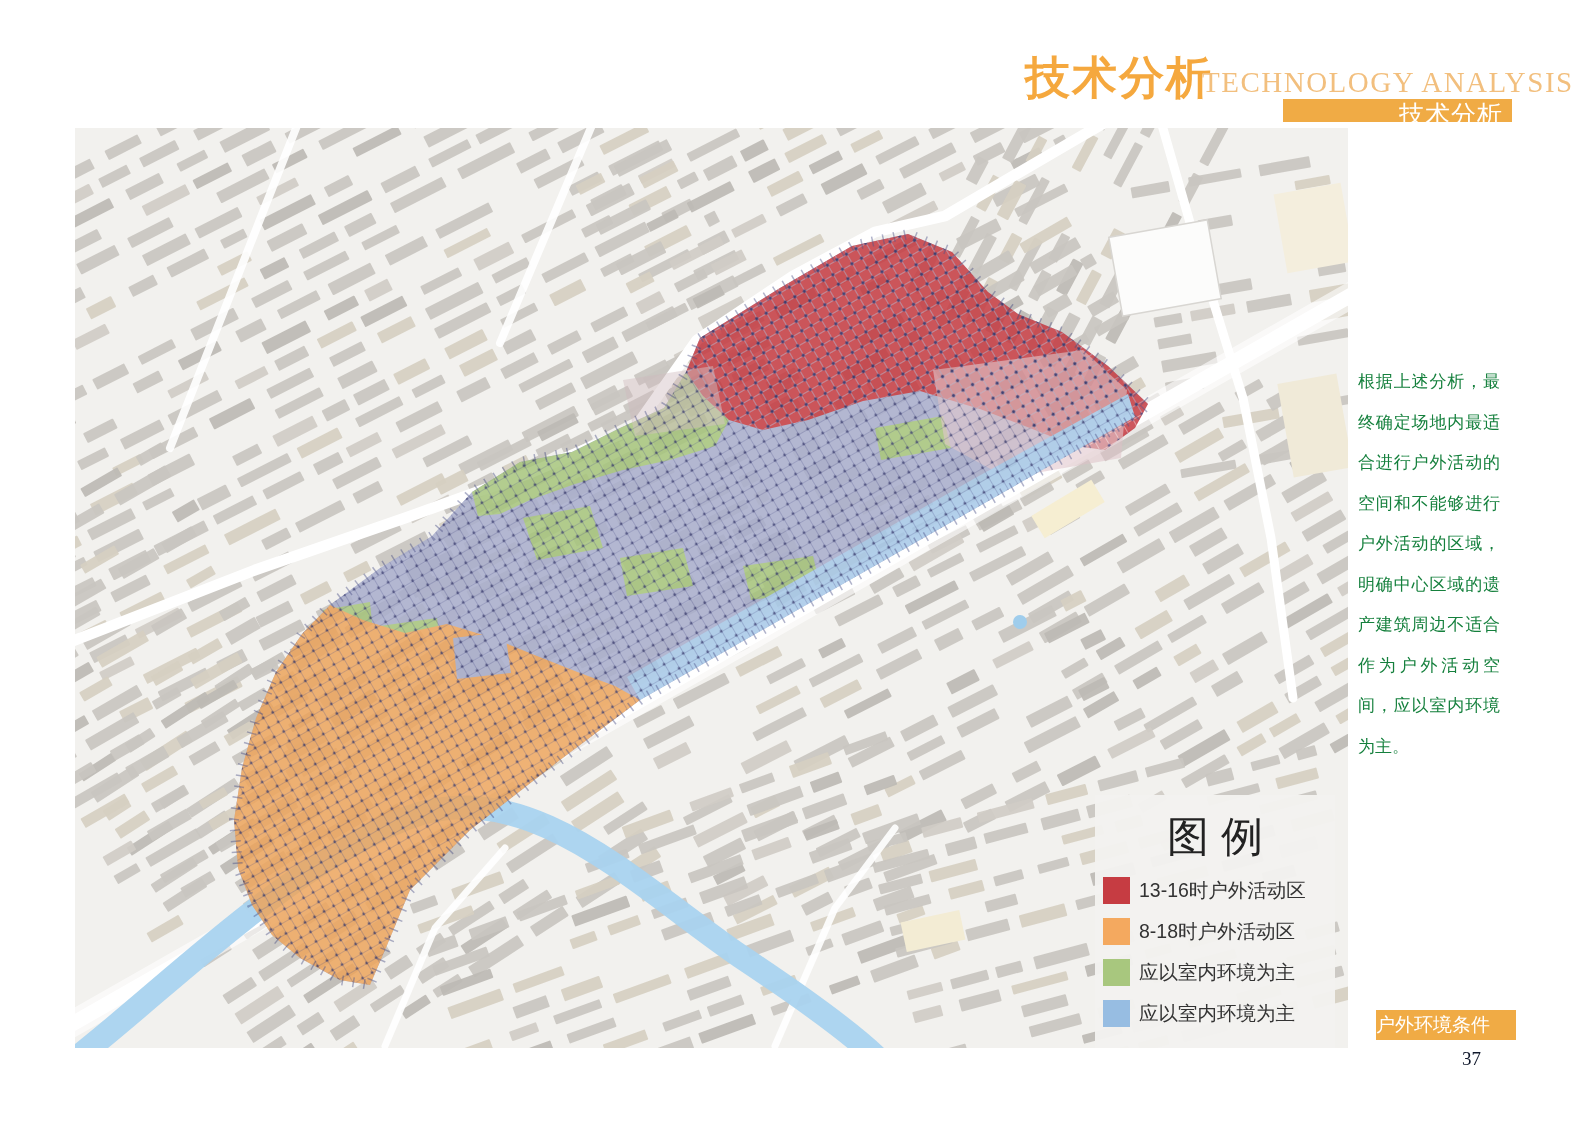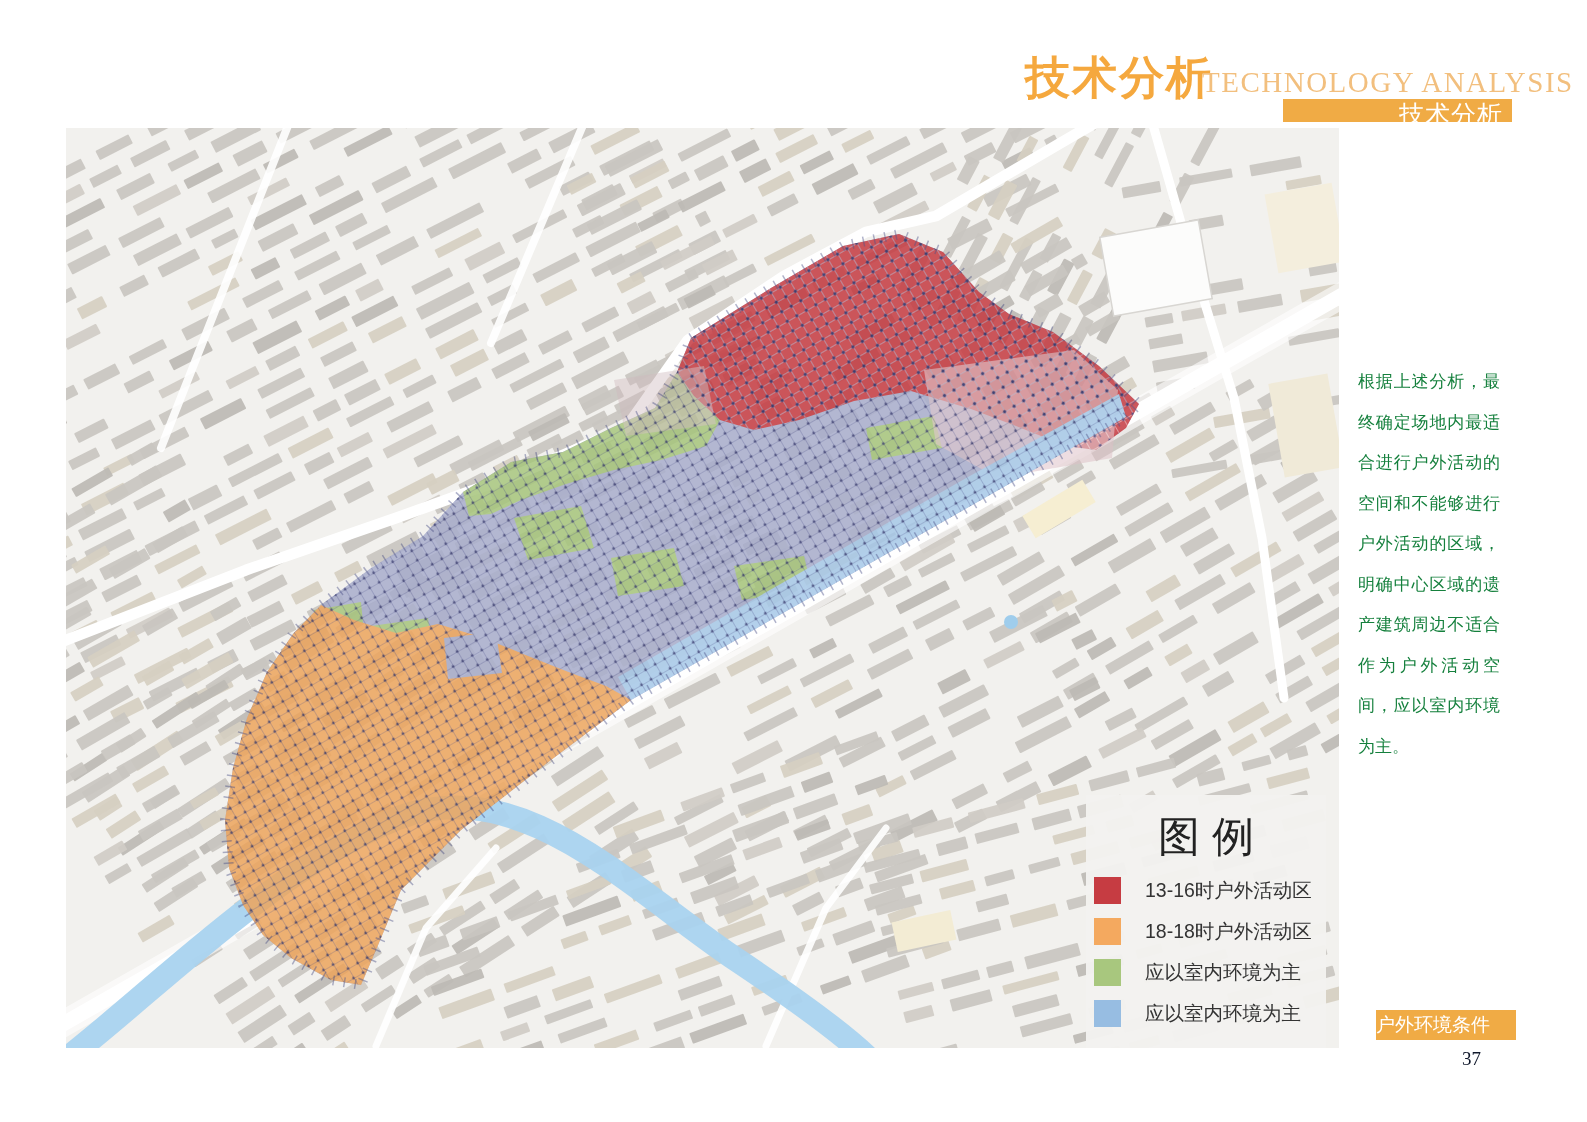--- a/index.html
+++ b/index.html
@@ -7,29 +7,29 @@
        font-family:"Liberation Sans",sans-serif;}
   
   .hdr-cn{position:absolute;left:1025px;top:48px;font-size:45px;font-weight:600;
           letter-spacing:2px;color:#f5a83e;}
   .hdr-en{position:absolute;left:1202px;top:66px;font-size:29px;
           font-family:"Liberation Serif",serif;color:#f2bf7e;letter-spacing:1.5px;}
   .hdr-bar{position:absolute;left:1283px;top:99px;width:229px;height:23px;
            background:#f0ab45;color:#fff;font-size:25px;line-height:31px;
            text-align:right;padding-right:9px;box-sizing:border-box;letter-spacing:1px;}
   
-  .map{position:absolute;left:66px;top:128px;width:1273px;height:920px;
+  .map{position:absolute;left:75px;top:128px;width:1273px;height:920px;
        background:#f2f1ee;overflow:hidden;}
   .map svg{position:absolute;left:0;top:0;}
   
   .legend{position:absolute;left:1020px;top:667px;width:240px;height:253px;
           background:rgba(243,242,240,0.97);z-index:5;}
   .legend-title{margin:14px 0 12px 0;text-align:center;font-size:42px;
                 color:#222;letter-spacing:12px;text-indent:12px;font-weight:500;}
-  .legend-row{display:flex;align-items:center;margin:0 0 14px 8px;height:27px;gap:15px;}
+  .legend-row{display:flex;align-items:center;margin:0 0 14px 8px;height:27px;}
   .legend-swatch{width:27px;height:27px;flex:0 0 27px;}
   .legend-label{margin-left:9px;font-size:19.5px;color:#333;white-space:nowrap;}
   
   .note{position:absolute;left:1358px;top:362px;width:142px;font-size:17px;
         line-height:40.5px;color:#15803d;font-weight:500;text-align:justify;
         text-justify:inter-character;}
   
   .foot-bar{position:absolute;left:1376px;top:1010px;width:140px;height:30px;
             background:#f0ab45;color:#fff;font-size:19px;line-height:30px;
             text-align:left;}
@@ -1210,21 +1210,21 @@
   </svg>
 
   <div class="legend">
     <div class="legend-title">图例</div>
     <div class="legend-row">
       <div class="legend-swatch" style="background-color: rgb(198, 60, 66);"></div>
       <div class="legend-label">13-16时户外活动区</div>
     </div>
     <div class="legend-row">
       <div class="legend-swatch" style="background-color: rgb(244, 169, 95);"></div>
-      <div class="legend-label">18-18时户外活动区</div>
+      <div class="legend-label">8-18时户外活动区</div>
     </div>
     <div class="legend-row">
       <div class="legend-swatch" style="background-color: rgb(168, 199, 126);"></div>
       <div class="legend-label">应以室内环境为主</div>
     </div>
     <div class="legend-row">
       <div class="legend-swatch" style="background-color: rgb(151, 189, 226);"></div>
       <div class="legend-label">应以室内环境为主</div>
     </div>
   </div>

